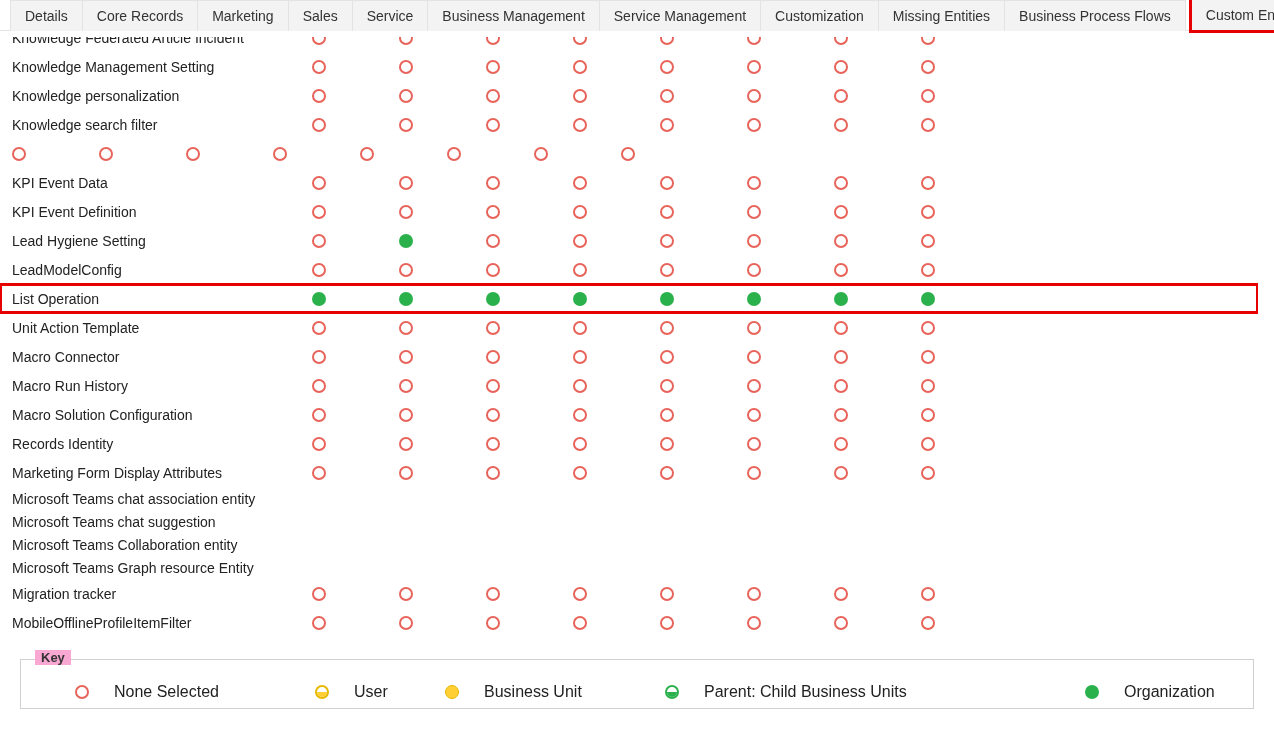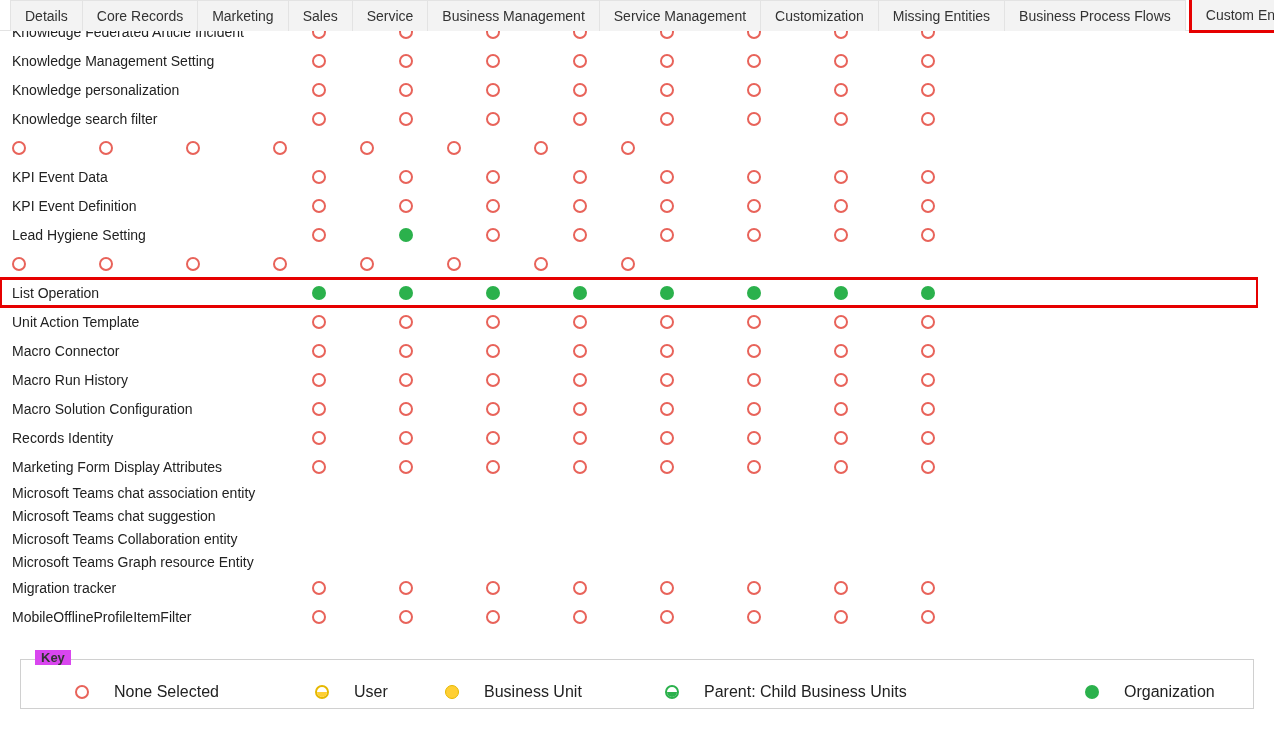--- a/index.html
+++ b/index.html
@@ -56,20 +56,21 @@
   .grid-wrapper {
     position: relative;
     height: 600px;
     overflow: hidden;
   }
   .grid {
     width: 1258px;
     height: 598px;
     overflow-y: scroll;
     overflow-x: hidden;
+    margin-top: 6px;
   }
   
   .grid::-webkit-scrollbar {
     width: 16px;
   }
   .grid::-webkit-scrollbar-track {
     background: #f1f1f1;
   }
   .grid::-webkit-scrollbar-thumb {
     background: #c1c1c1;
@@ -155,21 +156,21 @@
     border: 1px solid #d0d0d0;
     position: relative;
     padding: 14px 18px 14px 18px;
     display: flex;
     align-items: center;
   }
   .key-title {
     position: absolute;
     top: -10px;
     left: 14px;
-    background: #d946ef;
+    background: #f9a8d4;
     padding: 0 6px;
     font-size: 13px;
     font-weight: 600;
     color: #333;
   }
   .legend-item {
     display: flex;
     align-items: center;
     gap: 25px;
     font-size: 16px;
@@ -424,20 +425,21 @@
             </div>
             <div class="cell">
               <span class="radio empty"></span>
             </div>
             <div class="cell">
               <span class="radio empty"></span>
             </div>
           </div>
         </div>
         <div class="row">
+          <div class="entity-label">LeadModelConfig</div>
           <div class="cells">
             <div class="cell">
               <span class="radio empty"></span>
             </div>
             <div class="cell">
               <span class="radio empty"></span>
             </div>
             <div class="cell">
               <span class="radio empty"></span>
             </div>

